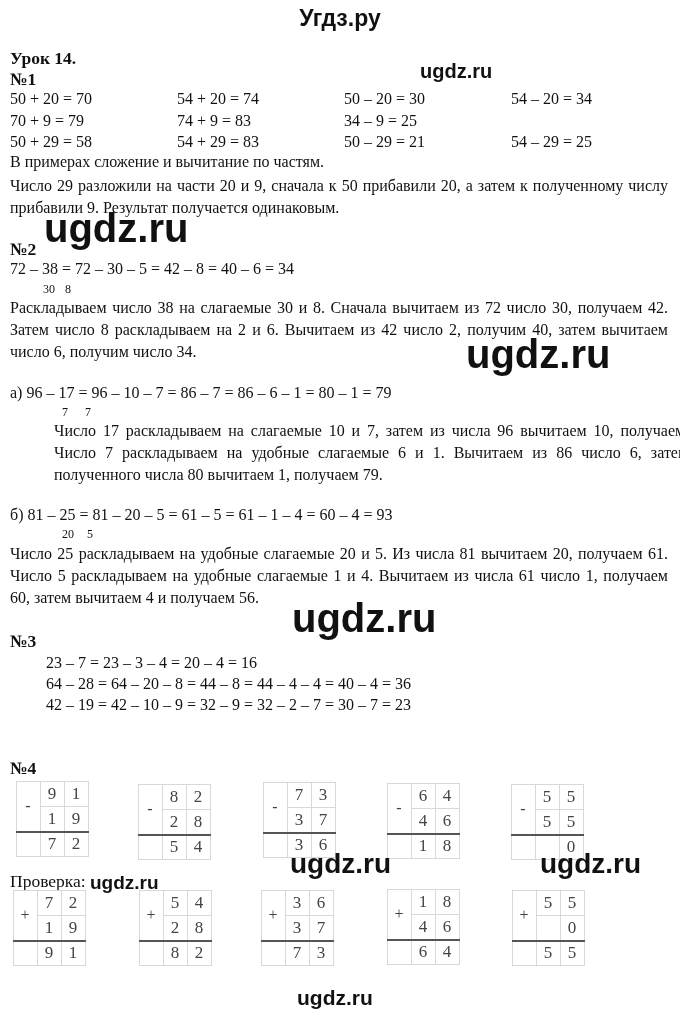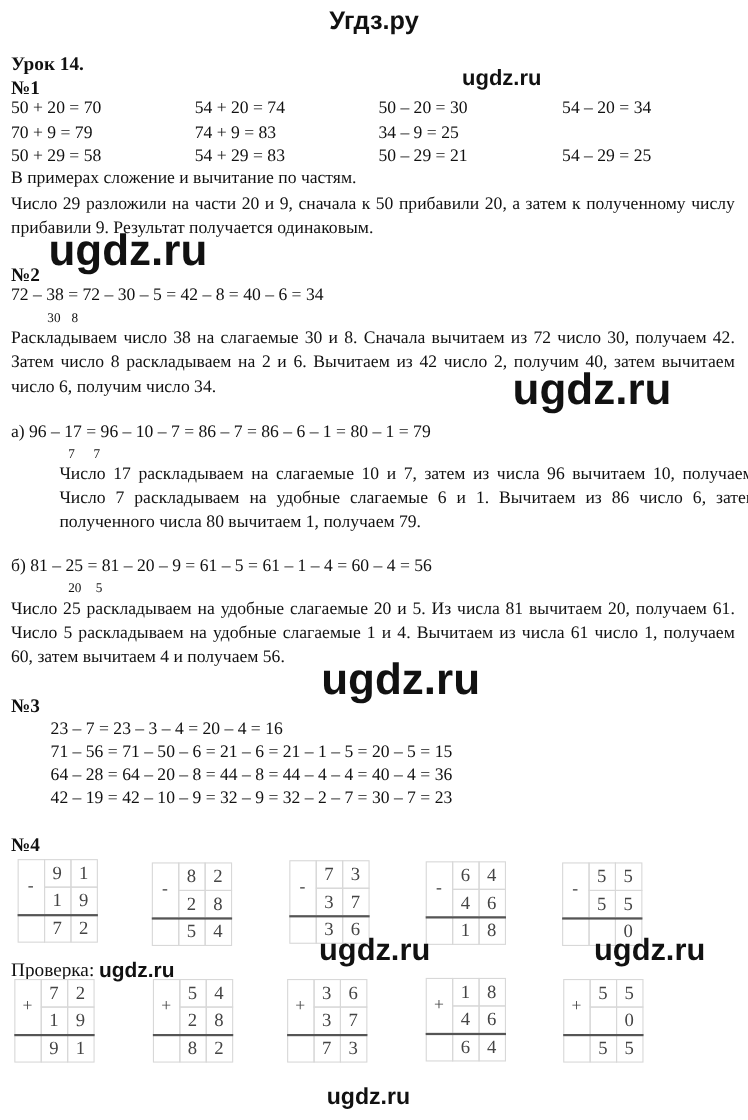--- a/index.html
+++ b/index.html
@@ -76,31 +76,30 @@
 </div>
 <div class="abs para" style="left:10px; top:297px; line-height:22px;">Раскладываем число 38 на слагаемые 30 и 8. Сначала вычитаем из 72 число 30, получаем 42. Затем число 8 раскладываем на 2 и 6. Вычитаем из 42 число 2, получим 40, затем вычитаем число 6, получим число 34.</div>
 
 <div class="abs eq" style="left:10px; top:384px;">а) 96 – 17 = 96 – 10 – 7 = 86 – 7 = 86 – 6 – 1 = 80 – 1 = 79</div>
 <div class="abs decomp" style="left:10px; top:404px; width:100px;">
   <span style="left:52px;">7</span>
   <span style="left:75px;">7</span>
 </div>
 <div class="abs para" style="left:10px; top:420px; line-height:22px;margin-left:44px;">Число 17 раскладываем на  слагаемые 10 и 7, затем из числа 96 вычитаем 10, получаем 86. Число 7 раскладываем на удобные слагаемые 6 и 1. Вычитаем из 86 число 6, затем из полученного числа 80 вычитаем 1, получаем 79.</div>
 
-<div class="abs eq" style="left:10px; top:506px;">б) 81 – 25 = 81 – 20 – 9 = 61 – 5 = 61 – 1 – 4 = 60 – 4 = 56</div>
+<div class="abs eq" style="left:10px; top:506px;">б) 81 – 25 = 81 – 20 – 5 = 61 – 5 = 61 – 1 – 4 = 60 – 4 = 93</div>
 <div class="abs decomp" style="left:10px; top:526px; width:100px;">
   <span style="left:52px;">20</span>
   <span style="left:77px;">5</span>
 </div>
 <div class="abs para" style="left:10px; top:543px; line-height:22px;">Число 25 раскладываем на удобные слагаемые 20 и 5. Из числа 81 вычитаем 20, получаем 61. Число 5 раскладываем на удобные слагаемые 1 и 4. Вычитаем из числа 61 число 1, получаем 60, затем вычитаем 4 и получаем 56.</div>
 
 <div class="abs task-num" style="left:10px; top:631px;">№3</div>
 <div class="abs" style="left:10px; top:652px; line-height:21px;margin-left:36px;">
   <div class="eq">23 – 7 = 23 – 3 – 4 = 20 – 4 = 16</div>
-  <div class="eq">71 – 56 = 71 – 50 – 6 = 21 – 6 = 21 – 1 – 5 = 20 – 5 = 15</div>
   <div class="eq">64 – 28 = 64 – 20 – 8 = 44 – 8 = 44 – 4 – 4 = 40 – 4 = 36</div>
   <div class="eq">42 – 19 = 42 – 10 – 9 = 32 – 9 = 32 – 2 – 7 = 30 – 7 = 23</div>
 </div>
 
 <div class="abs task-num" style="left:10px; top:758px;">№4</div>
 
 <div class="grid" style="left:16px; top:781px;">
   <div class="cell op">-</div>
   <div class="cell">9</div>
   <div class="cell">1</div>

